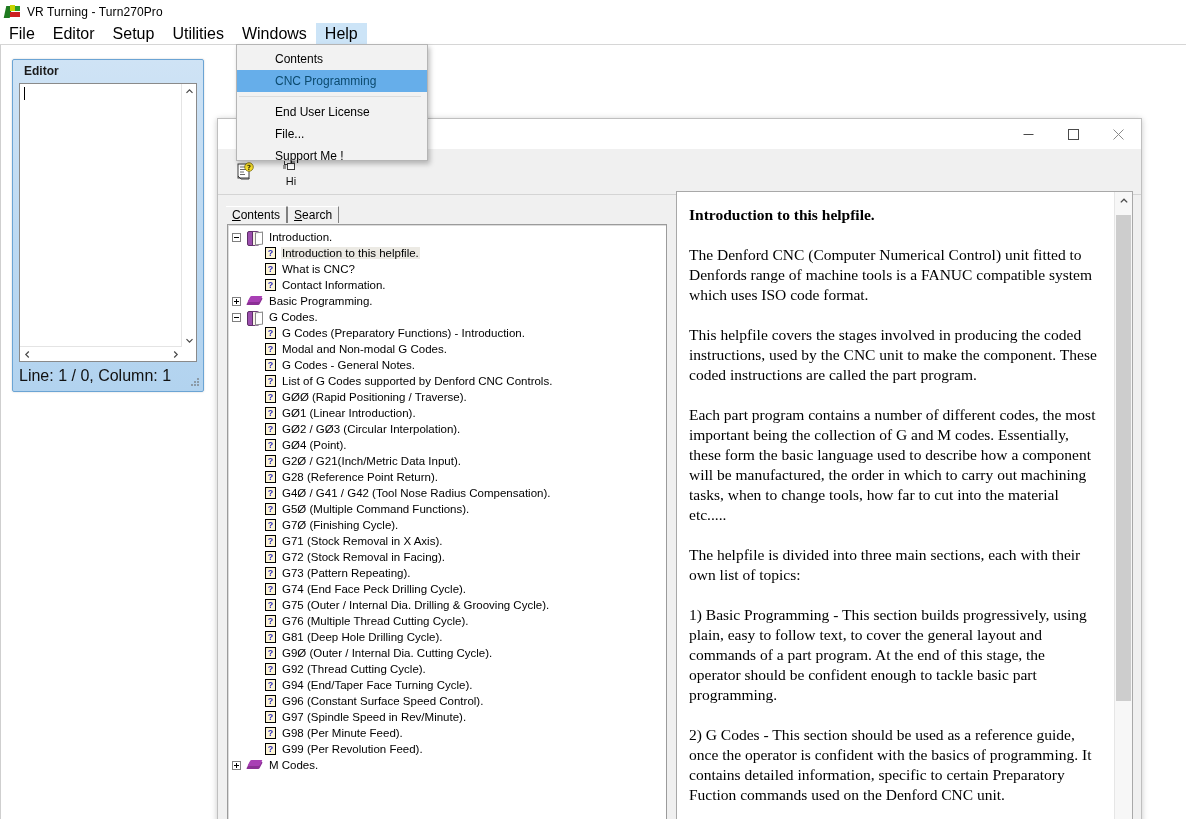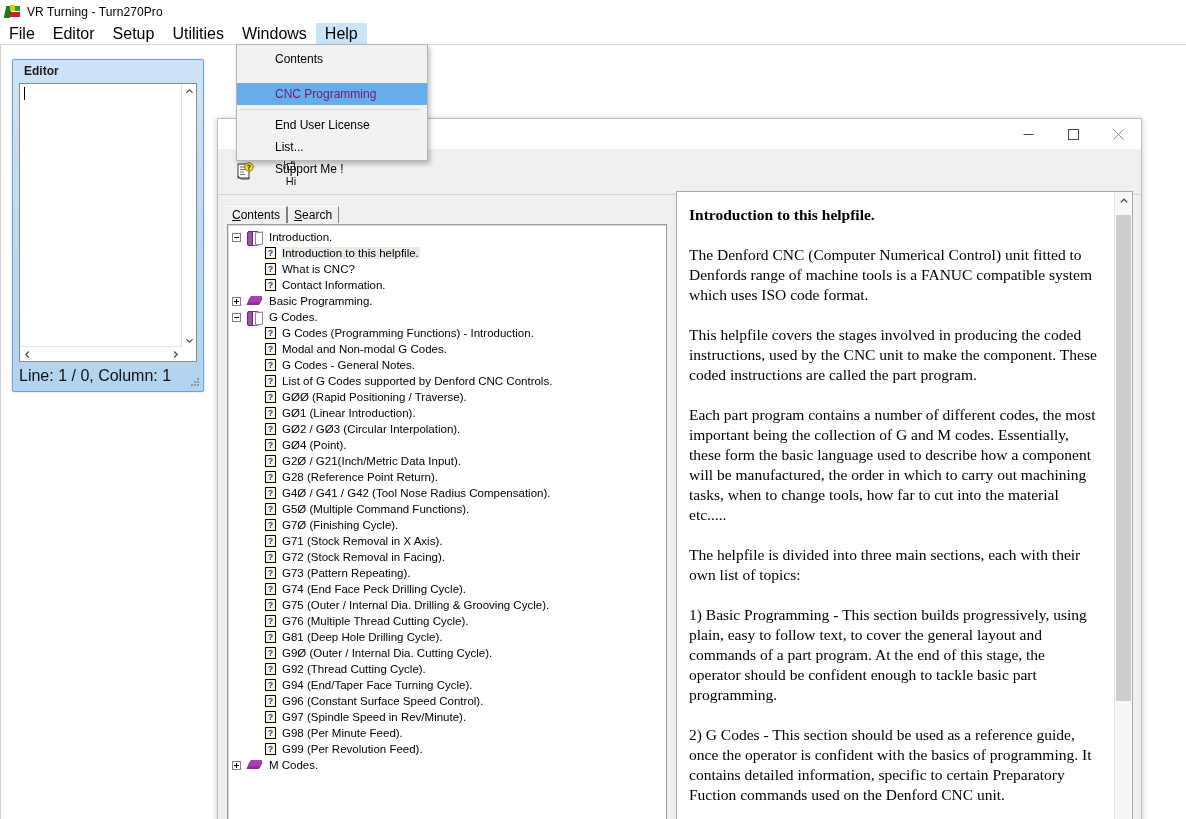--- a/index.html
+++ b/index.html
@@ -227,21 +227,21 @@
     border: 1px solid #b5b5b5;
     box-shadow: 2px 3px 5px rgba(0,0,0,.25);
     box-sizing: border-box;
     padding: 3px 0;
     z-index: 50;
   }
   .dd-item {
     height: 22px; display: flex; align-items: center;
     padding-left: 38px; font-size: 12px; color: #000; white-space: nowrap;
   }
-  .dd-item.highlight { background: #66aeea; color: #701a75; margin-top: 13px; }
+  .dd-item.highlight { background: #66aeea; color: #0c4a6e; }
   .dd-sep { height: 1px; background: #dcdcdc; margin: 4px 6px 4px 2px; }
 </style>
 </head>
 <body>
 
 <div id="root">
 
   <div class="app-titlebar">
     <div class="app-icon">
       <i class="ic-a"></i>
@@ -409,21 +409,21 @@
               <span class="icon-book open">
                 <i class="pg"></i>
                 <i class="sp"></i>
                 <i class="lf"></i>
               </span>
               <span class="tlabel">G Codes.</span>
             </div>
             <div class="tnode indent1">
               <span class="expander none"></span>
               <span class="icon-q">?</span>
-              <span class="tlabel">G Codes (Programming Functions) - Introduction.</span>
+              <span class="tlabel">G Codes (Preparatory Functions) - Introduction.</span>
             </div>
             <div class="tnode indent1">
               <span class="expander none"></span>
               <span class="icon-q">?</span>
               <span class="tlabel">Modal and Non-modal G Codes.</span>
             </div>
             <div class="tnode indent1">
               <span class="expander none"></span>
               <span class="icon-q">?</span>
               <span class="tlabel">G Codes - General Notes.</span>
@@ -584,17 +584,17 @@
       </div>
 
     </div>
   </div>
 
   <div class="dropdown" id="dropdown">
       <div class="dd-item">Contents</div>
       <div class="dd-item highlight">CNC Programming</div>
       <div class="dd-sep"></div>
       <div class="dd-item">End User License</div>
-      <div class="dd-item">List...</div>
+      <div class="dd-item">File...</div>
       <div class="dd-item">Support Me !</div>
     </div>
 
 </div>
 
 </body></html>

